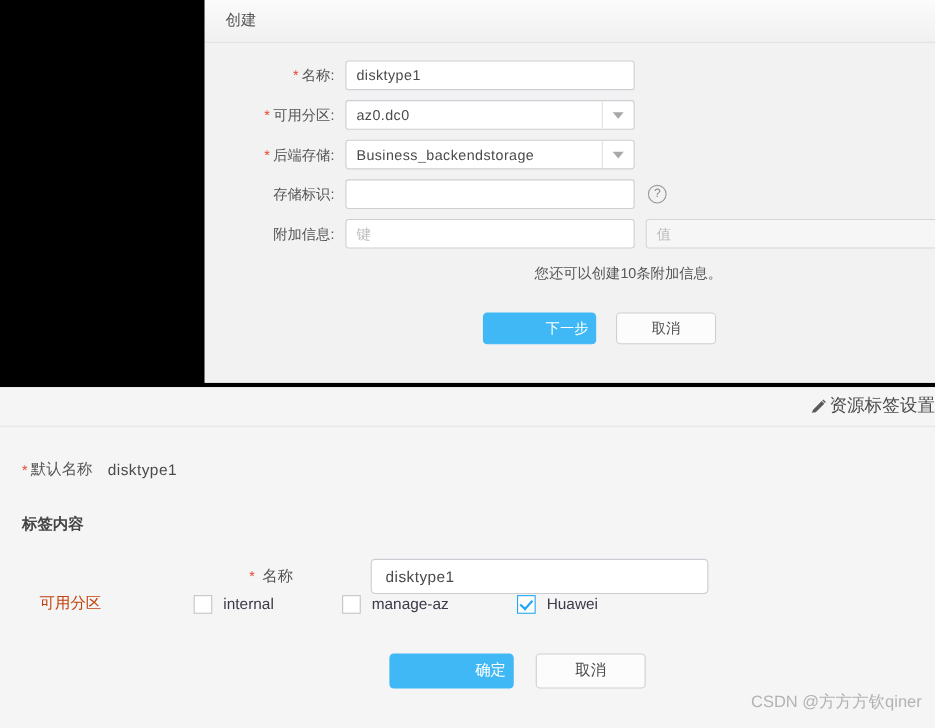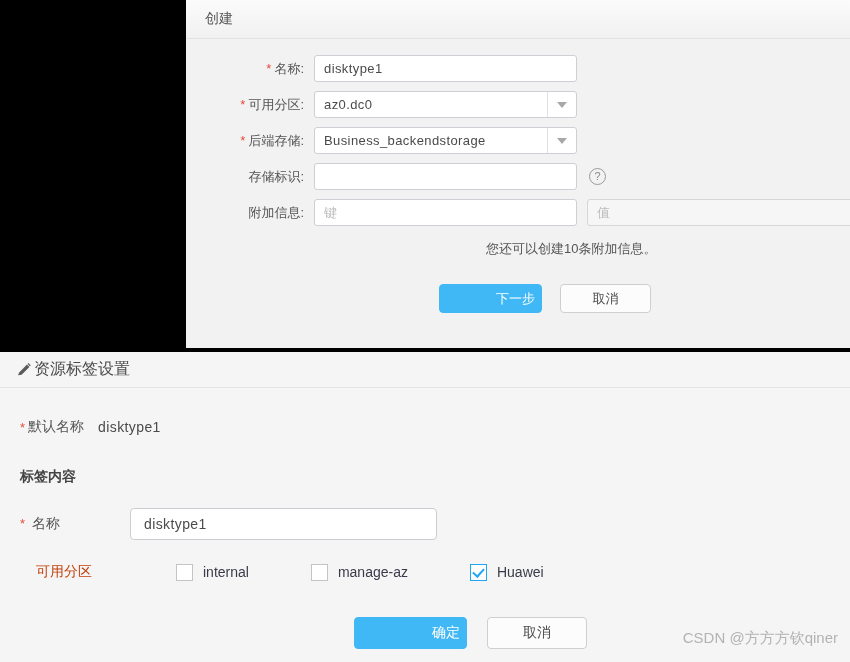--- a/index.html
+++ b/index.html
@@ -192,20 +192,21 @@
     box-sizing: border-box;
   }
   #tag-panel-header {
     height: 36px;
     background: #f5f5f5;
     border-bottom: 1px solid #e4e4e4;
     display: flex;
     align-items: center;
     padding-left: 16px;
     box-sizing: border-box;
+    justify-content: flex-end;
   }
   #pencil-icon {
     width: 16px;
     height: 16px;
     margin-right: 2px;
     display: inline-block;
   }
   #tag-panel-title {
     font-size: 16px;
     color: #4a4a4a;
@@ -233,21 +234,21 @@
     font-size: 14px;
     color: #444444;
     font-weight: bold;
     padding-left: 20px;
     margin-bottom: 22px;
   }
   #name-row {
     display: flex;
     align-items: center;
     padding-left: 20px;
-    margin-bottom: 23px;
+    justify-content: center;
   }
   #name-row-label {
     font-size: 14px;
     color: #555555;
     width: 110px;
   }
   #tag-name-input {
     width: 307px;
     height: 32px;
     box-sizing: border-box;

